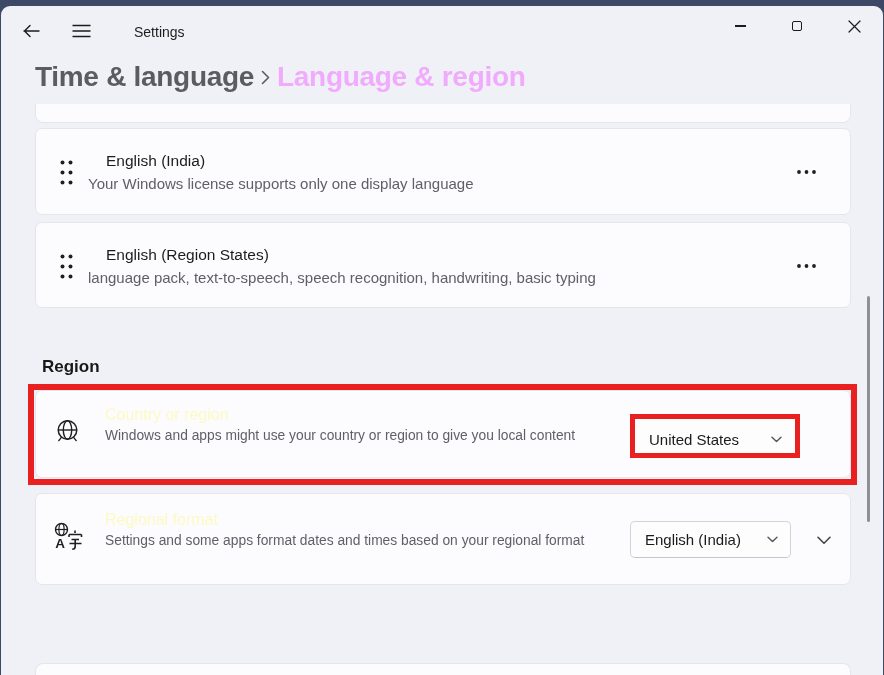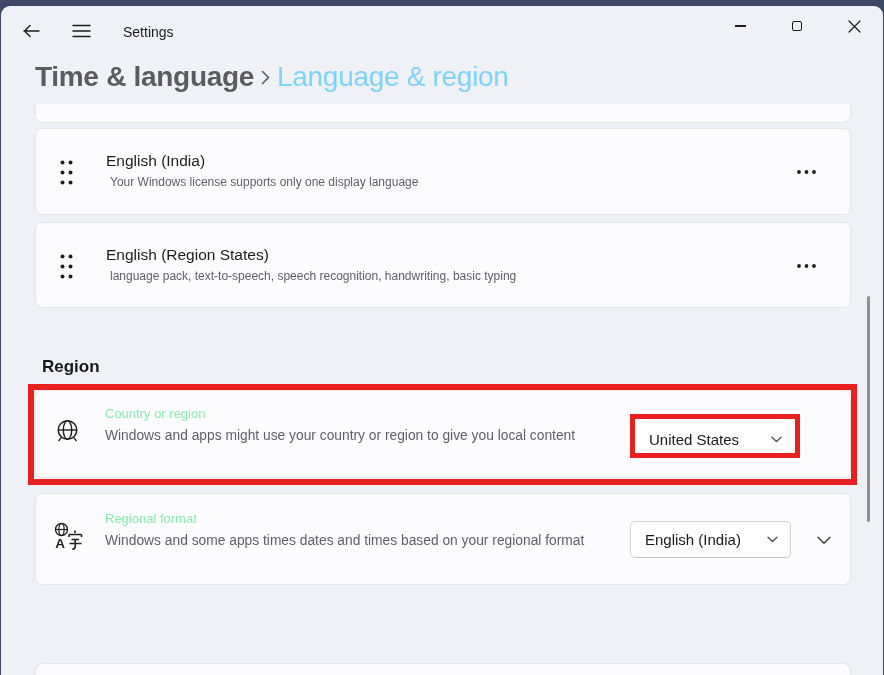--- a/index.html
+++ b/index.html
@@ -26,57 +26,57 @@
     border-radius:9px 9px 0 0;
   }
   .page{position:absolute;inset:0;z-index:2;}
   button{background:none;border:0;padding:0;margin:0;cursor:pointer;font-family:inherit;color:inherit;}
 
   
   .tb-btn{position:absolute;width:32px;height:32px;top:15px;border-radius:5px;
     display:flex;align-items:center;justify-content:center;}
   .back-btn{left:15px;}
   .menu-btn{left:65px;}
-  .app-title{position:absolute;left:123px;top:24px;font-size:14px;color:#1c1c1c;}
+  .app-title{position:absolute;left:134px;top:24px;font-size:14px;color:#1c1c1c;}
   .win-btn{position:absolute;top:8px;width:46px;height:36px;
     display:flex;align-items:center;justify-content:center;}
   .min-btn{left:717px;}
   .max-btn{left:774px;}
   .close-btn{left:831px;}
   .min-glyph{display:block;width:11px;height:1.4px;background:#1b1b1b;}
   .max-glyph{display:block;width:10px;height:10px;border:1.3px solid #1b1b1b;border-radius:2px;}
 
   
   .breadcrumb{position:absolute;left:35px;top:61px;display:flex;align-items:center;gap:7px;}
   .bc-parent{font-size:28px;font-weight:600;color:#5b5b61;letter-spacing:-0.3px;}
-  .bc-current{font-size:28px;font-weight:400;color:#7dd3fc;letter-spacing:-0.3px;}
+  .bc-current{font-size:28px;font-weight:700;color:#f0abfc;letter-spacing:-0.3px;}
 
   
   .card{position:absolute;left:35px;width:816px;background:var(--card-bg);
     border:1px solid var(--card-border);border-radius:7px;}
   .partial-top{top:104px;height:19px;border-radius:0 0 8px 8px;border-top:none;}
   .partial-bottom{top:663px;height:12px;border-radius:8px 8px 0 0;border-bottom:none;}
   .lang-card-1{top:128px;height:87px;}
   .lang-card-2{top:222px;height:86px;}
   .grip{position:absolute;left:23px;top:30px;}
   .lang-name{position:absolute;left:70px;top:23px;font-size:15.5px;color:#1c1c1c;}
-  .lang-desc{position:absolute;left:74px;top:46px;font-size:12px;color:var(--text-secondary);}
+  .lang-desc{position:absolute;left:52px;top:46px;font-size:15px;color:var(--text-secondary);}
   .more-btn{position:absolute;left:750px;top:23px;width:40px;height:40px;border-radius:5px;
     display:flex;align-items:center;justify-content:center;}
 
   .section-h{position:absolute;left:36px;margin:6px;font-size:17px;font-weight:700;color:#191919;}
   .region-h{top:351px;}
   .related-h{top:633px;}
 
   .country-card{top:390px;height:88px;}
   .format-card{top:493px;height:92px;}
   .setting-icon{position:absolute;}
   .globe-icon{left:54px;top:418px;}
   .translate-icon{left:52px;top:521px;}
-  .setting-title{position:absolute;left:105px;font-size:13px;color:#86efac;}
+  .setting-title{position:absolute;left:105px;font-size:16px;color:#fef9c3;}
   .setting-desc{position:absolute;left:105px;font-size:13.8px;line-height:19px;color:var(--text-secondary);}
   .country-title{top:406px;}
   .country-desc{top:426px;width:492px;}
   .format-title{top:511px;}
   .format-desc{top:531px;width:520px;}
 
   .combo{position:absolute;display:flex;align-items:center;justify-content:space-between;
     background:#fdfdfe;font-size:15px;color:#1b1b1b;}
   .country-combo{left:635px;top:419px;width:160px;height:40px;padding:0 13px 0 14px;border-radius:3px;}
   .format-combo{left:630px;top:521px;width:161px;height:37px;padding:0 12px 0 14px;
@@ -206,21 +206,21 @@
     <svg width="33" height="33" viewBox="0 0 33 33">
       <circle cx="9.5" cy="8.5" r="6" fill="none" stroke="#1f1f1f" stroke-width="1.4"></circle>
       <ellipse cx="9.5" cy="8.5" rx="2.6" ry="6" fill="none" stroke="#1f1f1f" stroke-width="1.2"></ellipse>
       <path d="M3.6 8.5 H15.4" stroke="#1f1f1f" stroke-width="1.2"></path>
       <text x="3.2" y="26.5" font-size="13.5" font-weight="bold" fill="#1f1f1f" font-family="Liberation Sans, sans-serif">A</text>
       <path d="M23 9.5 V12 M17 13.5 H29.5 M17 13.5 V16 M29.5 13.5 V16" fill="none" stroke="#1f1f1f" stroke-width="1.6"></path>
       <path d="M19.5 18.5 H27 M17.5 22.5 H29.5 M23.2 18.5 V25.5 Q23.2 28.2 20.2 28.2" fill="none" stroke="#1f1f1f" stroke-width="1.6"></path>
     </svg>
   </span>
   <div class="setting-title format-title">Regional format</div>
-  <div class="setting-desc format-desc">Windows and some apps times dates and times based on your regional format</div>
+  <div class="setting-desc format-desc">Settings and some apps format dates and times based on your regional format</div>
   <button class="combo format-combo">
     <span>English (India)</span>
     <svg width="11" height="7" viewBox="0 0 11 7">
       <path d="M1 1.2 L5.5 5.6 L10 1.2" fill="none" stroke="#565656" stroke-width="1.4" stroke-linecap="round" stroke-linejoin="round"></path>
     </svg>
   </button>
   <button class="expand-btn">
     <svg width="14" height="9" viewBox="0 0 14 9">
       <path d="M1 1.3 L7 7.3 L13 1.3" fill="none" stroke="#3f3f44" stroke-width="1.5" stroke-linecap="round" stroke-linejoin="round"></path>
     </svg>

